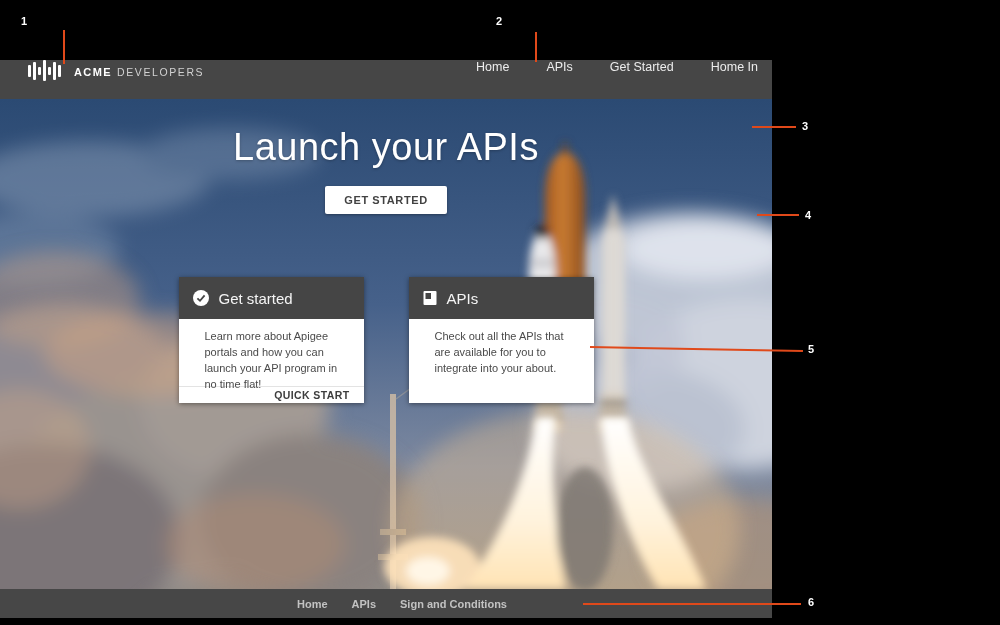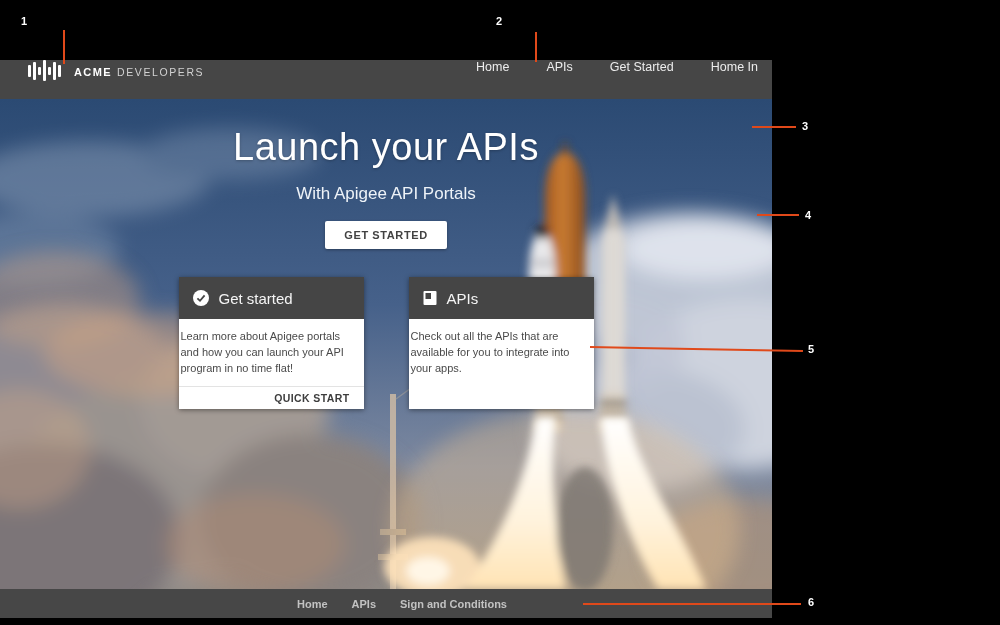--- a/index.html
+++ b/index.html
@@ -38,22 +38,22 @@
   .hero-cta{display:inline-block;margin-top:17px;background:#fff;color:#424242;
     font-size:11px;font-weight:700;letter-spacing:.6px;padding:8px 19px;border:0;
     border-radius:2px;cursor:pointer;box-shadow:0 1px 3px rgba(0,0,0,.35);
     font-family:"Liberation Sans",sans-serif;}
 
   
   .cards{position:absolute;left:0;right:0;top:178px;display:flex;justify-content:center;gap:45px;}
   .card{width:185px;background:#fff;box-shadow:0 1px 5px rgba(0,0,0,.45);}
   .card-header{height:42px;background:#454545;color:#f5f5f5;display:flex;align-items:center;
     gap:10px;padding:0 14px;font-size:15px;font-weight:400;}
-  .card-body{height:47px;padding:10px 2px;font-size:11px;line-height:1.45;color:#4a4a4a;}
-  .card-footer{height:23px;border-top:1px solid #e3e3e3;box-sizing:border-box;display:flex;
+  .card-body{height:47px;padding:10px 26px;font-size:11px;line-height:1.45;color:#4a4a4a;}
+  .card-footer{height:17px;border-top:1px solid #e3e3e3;box-sizing:border-box;display:flex;
     align-items:center;justify-content:flex-end;padding:0 14px;}
   .card-action{font-size:10.5px;font-weight:700;letter-spacing:.4px;color:#3d3d3d;cursor:pointer;}
   .card-icon{display:flex;align-items:center;}
 
   
   .site-footer{position:absolute;left:0;right:0;bottom:0;height:29px;background:#474747;
     display:flex;align-items:center;gap:24px;padding-left:297px;box-sizing:border-box;}
   .footer-link{color:#c2c2c2;font-size:11px;font-weight:700;cursor:pointer;white-space:nowrap;}
 
   
@@ -185,21 +185,20 @@
           <path d="M536,318 C530,365 506,432 464,490 L566,490 C554,420 550,362 556,318 Z" fill="url(#plume)"></path>
           <path d="M600,318 C606,372 624,434 658,490 L706,490 C684,432 638,372 628,318 Z" fill="url(#plume)"></path>
           <ellipse cx="585" cy="430" rx="28" ry="62" fill="#7c7570" opacity="0.8"></ellipse>
           <ellipse cx="432" cy="468" rx="48" ry="30" fill="#ffe3bb" opacity="0.9"></ellipse>
           <ellipse cx="428" cy="472" rx="22" ry="14" fill="#fff6e6"></ellipse>
         </g>
       </svg>
 
       <div class="hero-content">
         <div class="hero-title">Launch your APIs</div>
-        <div class="hero-subtitle">With Apigee API Portals</div>
         <div><button class="hero-cta">GET STARTED</button></div>
       </div>
 
       <div class="cards">
         <div class="card">
           <div class="card-header">
             <span class="card-icon">
               <svg width="16" height="16" viewBox="0 0 16 16">
                 <circle cx="8" cy="8" r="8" fill="#fff"></circle>
                 <path d="M4.4 8.3 L7 10.8 L11.6 5.4" stroke="#454545" stroke-width="1.8" fill="none"></path>
@@ -216,21 +215,21 @@
         <div class="card">
           <div class="card-header">
             <span class="card-icon">
               <svg width="14" height="16" viewBox="0 0 14 16">
                 <rect x="0.5" y="1" width="13" height="14" rx="1" fill="#fff"></rect>
                 <rect x="2.5" y="3" width="5.5" height="6" fill="#454545"></rect>
               </svg>
             </span>
             <span>APIs</span>
           </div>
-          <div class="card-body">Check out all the APIs that are available for you to integrate into your apps.</div>
+          <div class="card-body">Check out all the APIs that are available for you to integrate into your about.</div>
         </div>
       </div>
     </section>
 
     <footer class="site-footer">
       <span class="footer-link">Home</span>
       <span class="footer-link">APIs</span>
       <span class="footer-link">Sign and Conditions</span>
     </footer>
   </div>

